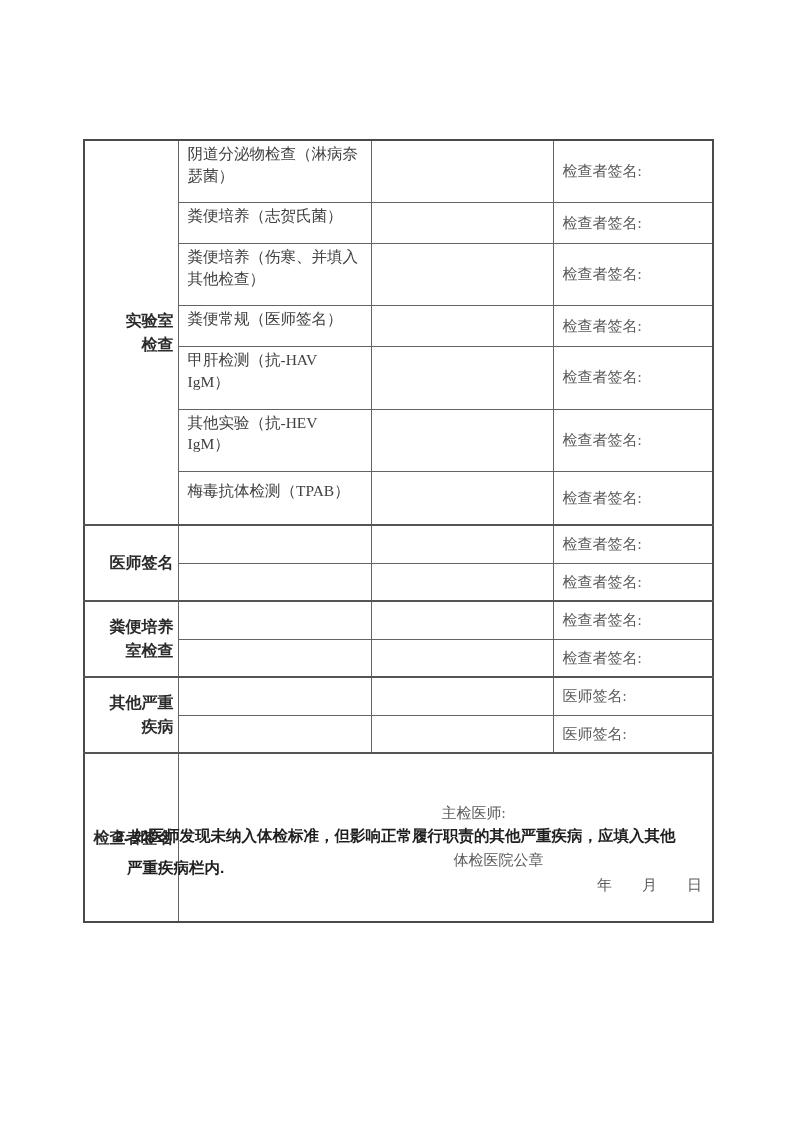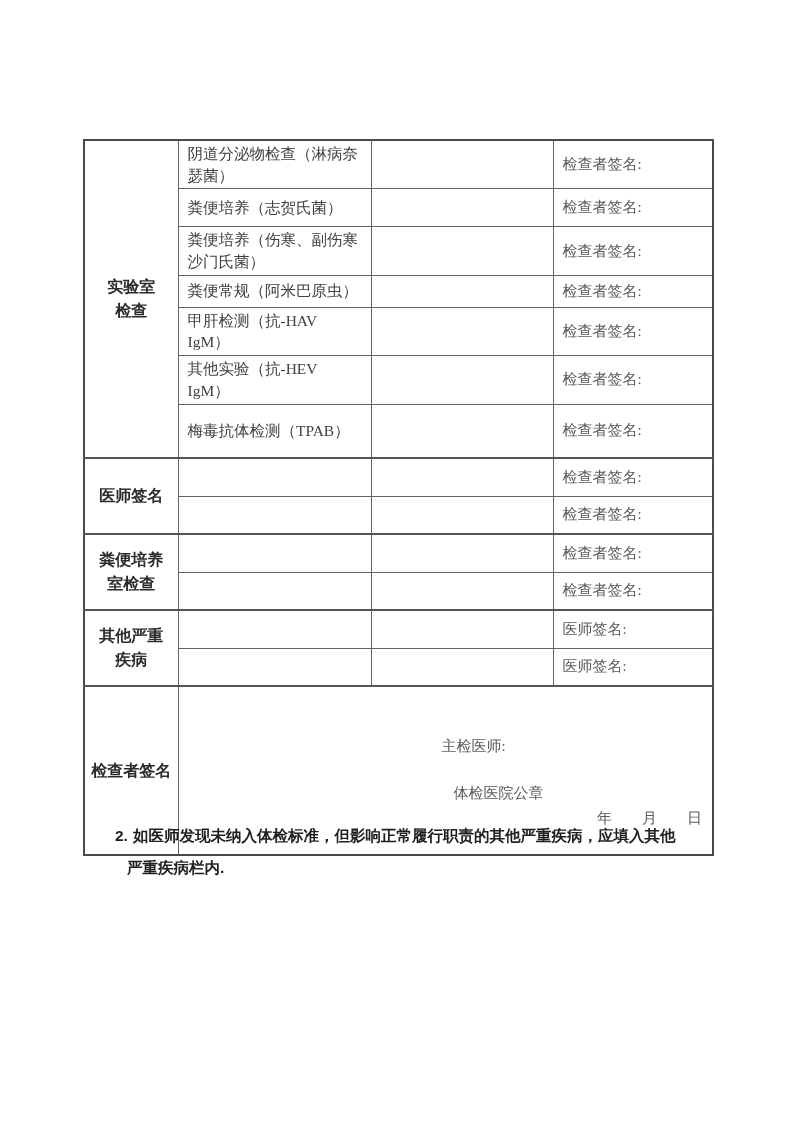--- a/index.html
+++ b/index.html
@@ -23,31 +23,31 @@
     border:1px solid #636363;
     vertical-align:middle;
     overflow:hidden;
   }
   table.exam tr.sec td{border-top:2px solid #555555;}
   td.cat{
     font-family:"Liberation Sans", sans-serif;
     font-weight:bold;
     font-size:16px;
     color:#2b2b2b;
-    text-align:center;
+    text-align:right;
     line-height:1.5;
     white-space:pre-line;
     padding:4px 4px;
     margin-top:36px;
   }
   td.test{
     font-size:15.5px;
     color:#414141;
     line-height:1.4;
-    padding:2px 8px 2px 9px;
+    padding:2px 8px 16px 9px;
   }
   td.result{padding:0;}
   td.sig{
     font-size:15px;
     color:#5a5a5a;
     padding:2px 16px 2px 9px;
   }
   td.conclusion-cell{position:relative;padding:0;}
   .concl-chief{position:absolute;left:263px;top:50px;font-size:15px;color:#5a5a5a;text-align:center;}
   .concl-seal{position:absolute;left:263px;top:97px;font-size:15px;color:#5a5a5a;margin-left:12px;}
@@ -91,26 +91,26 @@
       <td class="test">阴道分泌物检查（淋病奈瑟菌）</td>
       <td class="result"></td>
       <td class="sig">检查者签名:</td>
     </tr>
     <tr style="height:38px">
       <td class="test">粪便培养（志贺氏菌）</td>
       <td class="result"></td>
       <td class="sig">检查者签名:</td>
     </tr>
     <tr style="height:43px">
-      <td class="test">粪便培养（伤寒、副伤寒沙门氏菌）</td>
+      <td class="test">粪便培养（伤寒、并填入其他检查）</td>
       <td class="result"></td>
       <td class="sig">检查者签名:</td>
     </tr>
     <tr style="height:32px">
-      <td class="test">粪便常规（阿米巴原虫）</td>
+      <td class="test">粪便常规（医师签名）</td>
       <td class="result"></td>
       <td class="sig">检查者签名:</td>
     </tr>
     <tr style="height:38px">
       <td class="test">甲肝检测（抗-HAV IgM）</td>
       <td class="result"></td>
       <td class="sig">检查者签名:</td>
     </tr>
     <tr style="height:40px">
       <td class="test">其他实验（抗-HEV IgM）</td>

